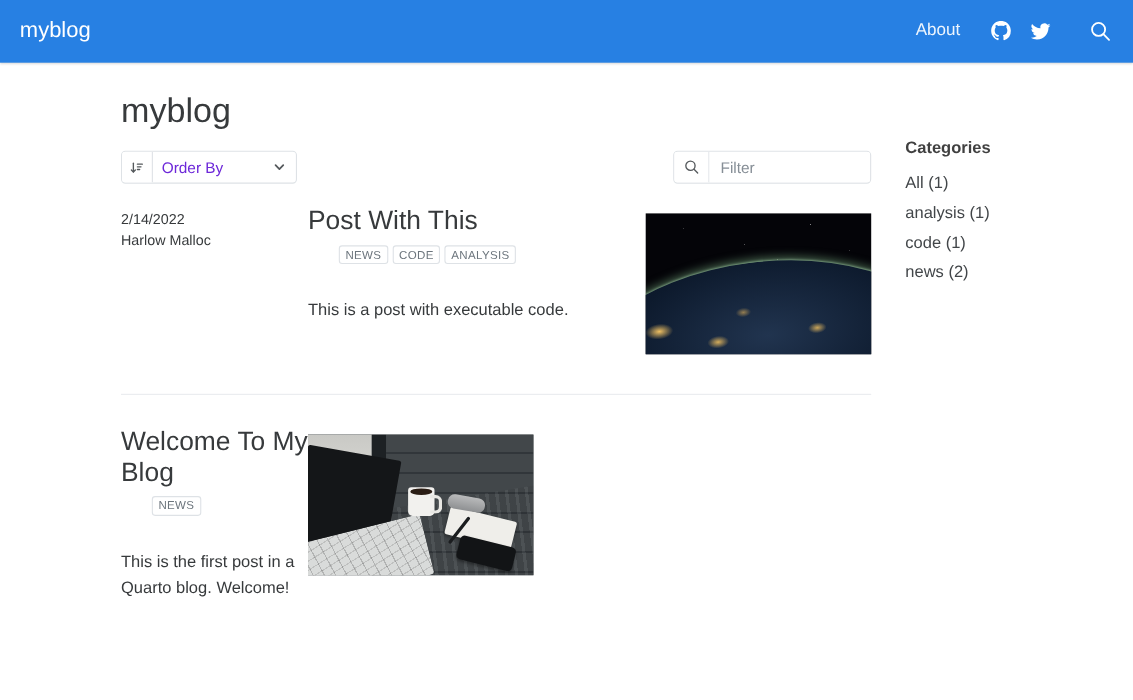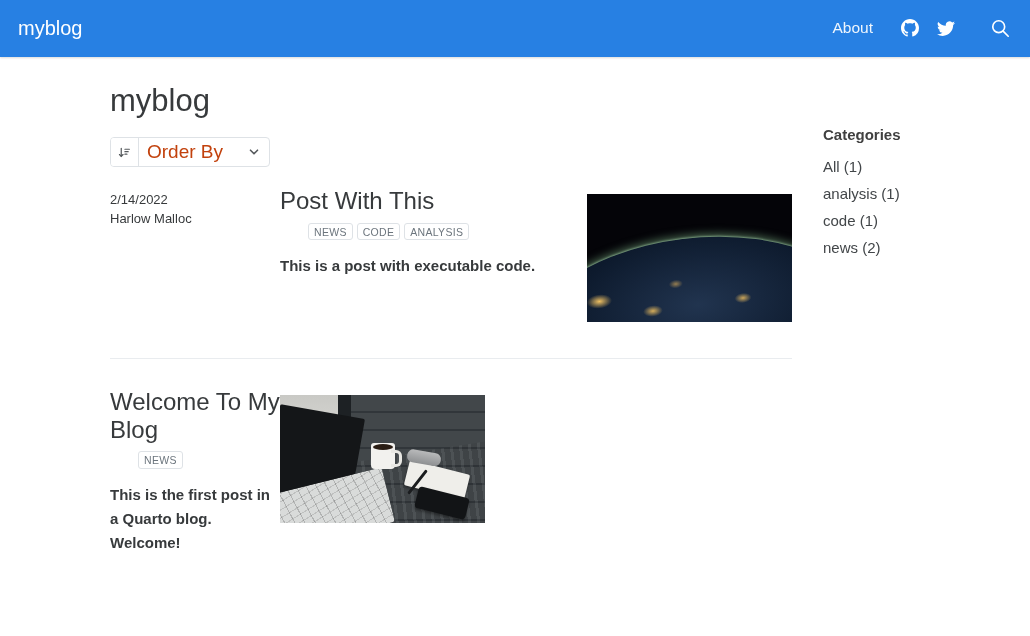--- a/index.html
+++ b/index.html
@@ -57,21 +57,21 @@
     overflow:hidden;
   }
   .group-icon {
     display:flex; align-items:center; justify-content:center;
     border-right:1px solid #dee2e6; color:#55595c; background:#fff;
   }
   .order-by-group { width:160px; }
   .order-by-group .group-icon { width:28px; }
   .order-by-label {
     flex:1; display:flex; align-items:center; padding:0 8px;
-    font-size:19px; color:#c2410c; cursor:pointer;
+    font-size:14px; color:#6d28d9; cursor:pointer;
   }
   .chevron {
     display:flex; align-items:center; padding-right:9px; color:#55595c; cursor:pointer;
   }
   .filter-group { width:180px; }
   .filter-group .group-icon { width:32px; }
   .filter-input {
     flex:1; border:none; outline:none; padding:0 10px;
     font-size:14px; color:#373a3c; font-family:"Liberation Sans", sans-serif;
     min-width:0;
@@ -90,21 +90,21 @@
   .post-title {
     font-size:24px; font-weight:400; color:#373a3c; line-height:1.15; cursor:pointer;
   }
   .tags { margin-top:8px; display:flex; gap:4px;margin-left:28px; }
   .tag {
     display:inline-block; padding:2px 5px 1px;
     border:1px solid #dee2e6; border-radius:3px;
     font-size:10.5px; color:#6c757d; letter-spacing:.3px;
     line-height:1.2; text-transform:uppercase;
   }
-  .post-desc { margin-top:14px; font-size:15px; line-height:24px; color:#373a3c;font-weight:bold; }
+  .post-desc { margin-top:30px; font-size:15px; line-height:24px; color:#373a3c; }
   .thumb {
     width:205px; height:128px; margin-top:7px; position:relative;
     overflow:hidden; cursor:pointer; display:block;
   }
 
   
   .thumb-earth {
     background:#040408;
     background-image:
       radial-gradient(1px 1px at 34px 14px, rgba(255,255,255,.9), transparent 60%),
@@ -247,20 +247,29 @@
           </svg>
       </span>
       <span class="order-by-label">Order By</span>
       <span class="chevron">
         <svg width="12" height="12" viewBox="0 0 12 12" fill="none" stroke="currentColor" stroke-width="1.6" stroke-linecap="round" stroke-linejoin="round">
             <polyline points="2.5,4.2 6,7.8 9.5,4.2"></polyline>
           </svg>
       </span>
     </div>
 
+    <div class="input-group filter-group">
+      <span class="group-icon">
+        <svg width="14" height="14" viewBox="0 0 16 16" fill="none" stroke="currentColor" stroke-width="1.4">
+            <circle cx="6.5" cy="6.5" r="4.8"></circle>
+            <line x1="10.2" y1="10.2" x2="14" y2="14" stroke-linecap="round"></line>
+          </svg>
+      </span>
+      <input class="filter-input" type="text" placeholder="Filter" style="">
+    </div>
   </div>
 
   <div class="listing">
 
     <article class="listing-item first">
       <div class="meta">
         <div>2/14/2022</div>
         <div>Harlow Malloc</div>
       </div>
       <div class="body">

